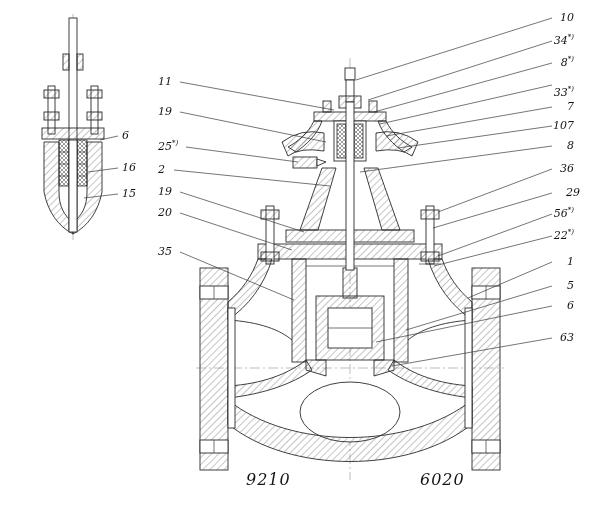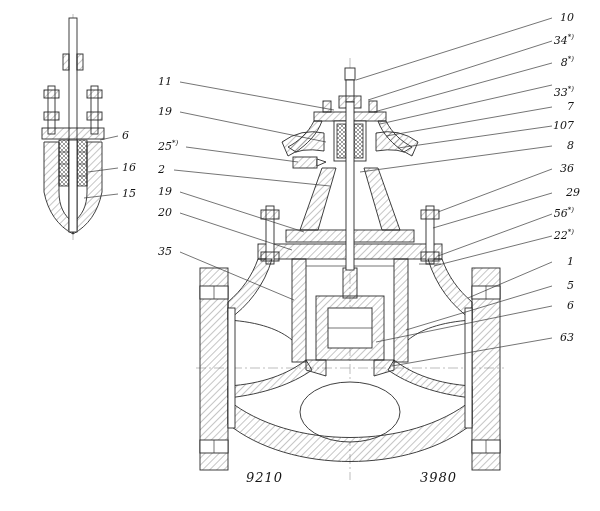--- a/index.html
+++ b/index.html
@@ -16,21 +16,21 @@
   .ld {stroke:#3a3a3a;stroke-width:.7;}
   .cl {stroke:#909090;stroke-width:.6;stroke-dasharray:10 3 2 3;}
   
   .co{
     position:absolute;font-style:italic;font-size:11px;line-height:12px;
     color:#141414;white-space:nowrap;
   }
   .co sup{font-size:7px;line-height:0;}
   .co.r{text-align:right;margin-left:24px;}
   .bl{
-    position:absolute;font-style:italic;font-size:13px;color:#141414;
+    position:absolute;font-style:italic;font-size:16px;color:#141414;
     letter-spacing:1px;white-space:nowrap;
   }
 </style>
 </head>
 <body>
 
 <div class="stage">
 
   <svg width="600" height="511" viewBox="0 0 600 511">
     <defs>
@@ -205,15 +205,15 @@
   <div class="co" style="left:158px;top:164px"><span>2</span><sup></sup></div>
   <div class="co" style="left:158px;top:186px"><span>19</span><sup></sup></div>
   <div class="co" style="left:158px;top:207px"><span>20</span><sup></sup></div>
   <div class="co" style="left:158px;top:246px"><span>35</span><sup></sup></div>
 
   <div class="co" style="left:122px;top:130px"><span>6</span></div>
   <div class="co" style="left:122px;top:162px"><span>16</span></div>
   <div class="co" style="left:122px;top:188px"><span>15</span></div>
 
   <div class="bl" style="left:246px;top:470px">9210</div>
-  <div class="bl" style="left:420px;top:470px">3980</div>
+  <div class="bl" style="left:420px;top:470px">6020</div>
 
 </div>
 
 </body></html>

